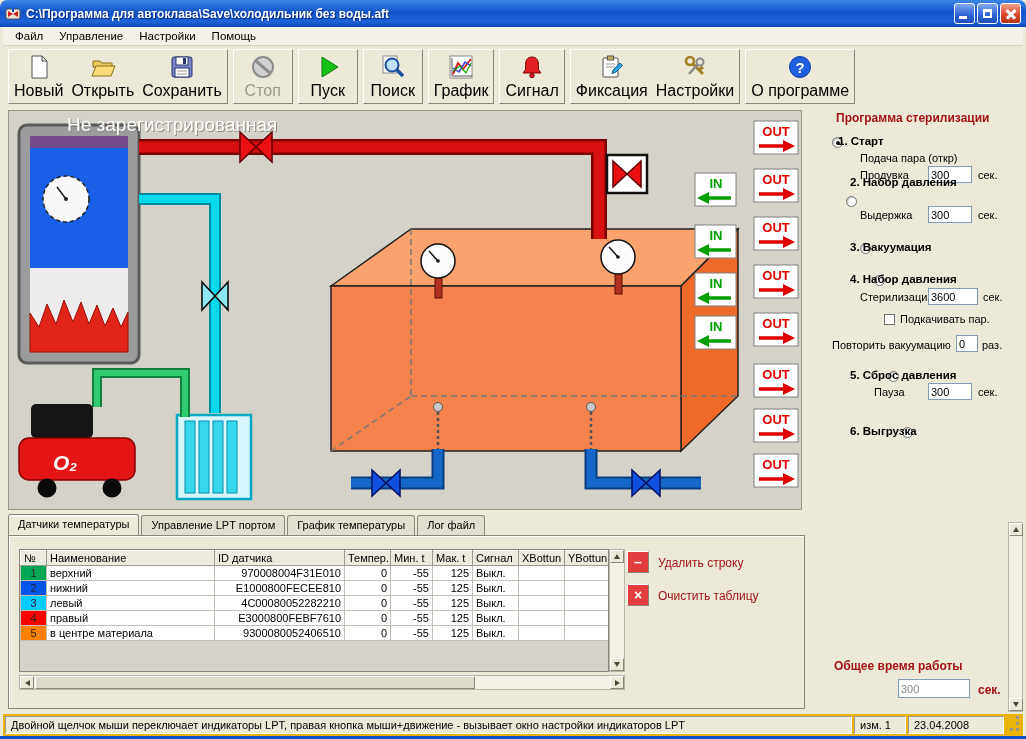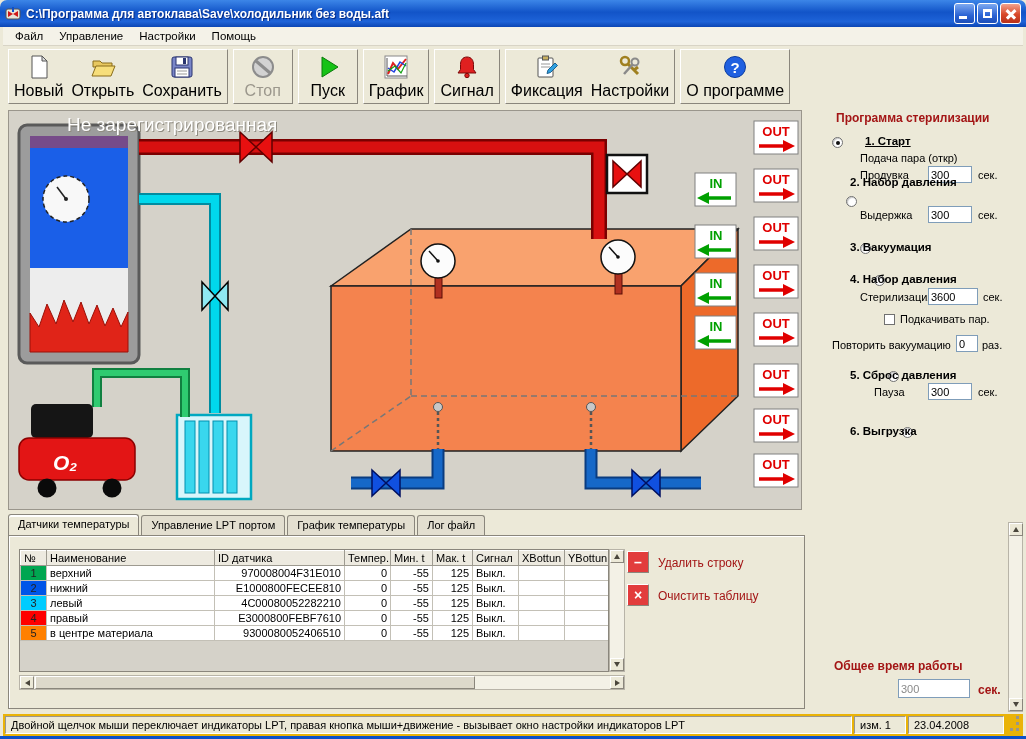--- a/index.html
+++ b/index.html
@@ -180,20 +180,30 @@
       <div class="tb-btn">
         <svg width="26" height="26">
           <polygon points="7,3 23,13 7,23" fill="#16C216" stroke="#0A7A0A"></polygon>
         </svg>
         <span class="tb-label">Пуск</span>
       </div>
     </div>
     <div class="tb-group">
       <div class="tb-btn">
         <svg width="26" height="26">
+          <rect x="3" y="2" width="14" height="17" fill="#fff" stroke="#888"></rect>
+          <circle cx="12" cy="11" r="6.5" fill="#BFE0F8" stroke="#1a50a0" stroke-width="2"></circle>
+          <line x1="16.5" y1="15.5" x2="23" y2="22" stroke="#1a50a0" stroke-width="3.5"></line>
+        </svg>
+        <span class="tb-label">Поиск</span>
+      </div>
+    </div>
+    <div class="tb-group">
+      <div class="tb-btn">
+        <svg width="26" height="26">
           <rect x="2" y="2" width="22" height="22" fill="#fff" stroke="#888"></rect>
           <line x1="4" y1="22" x2="24" y2="22" stroke="#555"></line>
           <line x1="4" y1="4" x2="4" y2="22" stroke="#555"></line>
           <polyline points="5,20 10,9 15,15 23,5" stroke="#E02020" fill="none" stroke-width="2"></polyline>
           <polyline points="5,14 11,18 17,8 23,12" stroke="#2040E0" fill="none" stroke-width="1.5"></polyline>
           <polyline points="5,17 12,12 18,19 23,9" stroke="#12A012" fill="none" stroke-width="1.2"></polyline>
         </svg>
         <span class="tb-label">График</span>
       </div>
     </div>
@@ -417,21 +427,21 @@
         <line x1="5" y1="25" x2="29" y2="25"></line>
           <polygon points="29,19 41,25 29,31"></polygon>
       </g>
     </svg>
   </div>
 
   <div class="rpanel">
     <div class="pp pp-title" style="left:20px; top:3px;">Программа стерилизации</div>
 
     <span class="pp radio checked" style="left:16px; top:29px;"></span>
-    <div class="pp step-label" style="left:49px; top:27px;text-decoration:underline;">1. Старт</div>
+    <div class="pp step-label" style="left:22px; top:27px;">1. Старт</div>
     <div class="pp" style="left:44px; top:44px;">Подача пара (откр)</div>
     <div class="pp" style="left:44px; top:61px;">Продувка</div>
     <input class="pp pinput" style="left: 112px; top: 58px;" value="300">
     <div class="pp" style="left:162px; top:61px;">сек.</div>
 
     <span class="pp radio" style="left:16px; top:88px;"></span>
     <div class="pp step-label" style="left:34px; top:68px;">2. Набор давления</div>
     <div class="pp" style="left:44px; top:101px;">Выдержка</div>
     <input class="pp pinput" style="left: 112px; top: 98px;" value="300">
     <div class="pp" style="left:162px; top:101px;">сек.</div>

